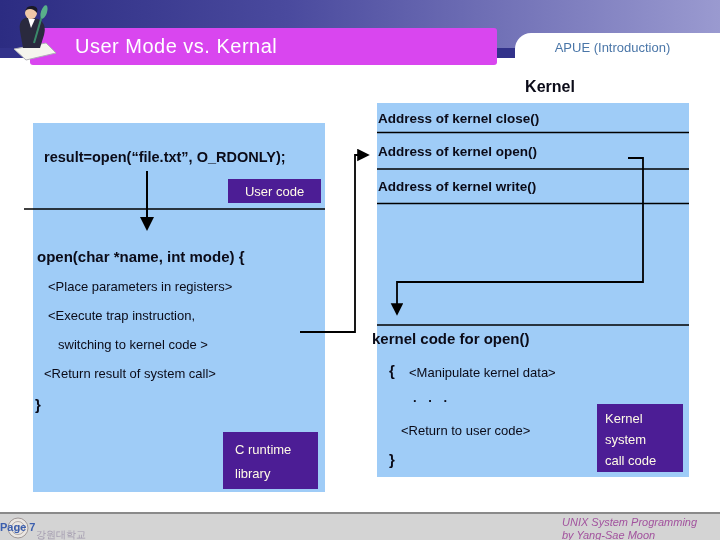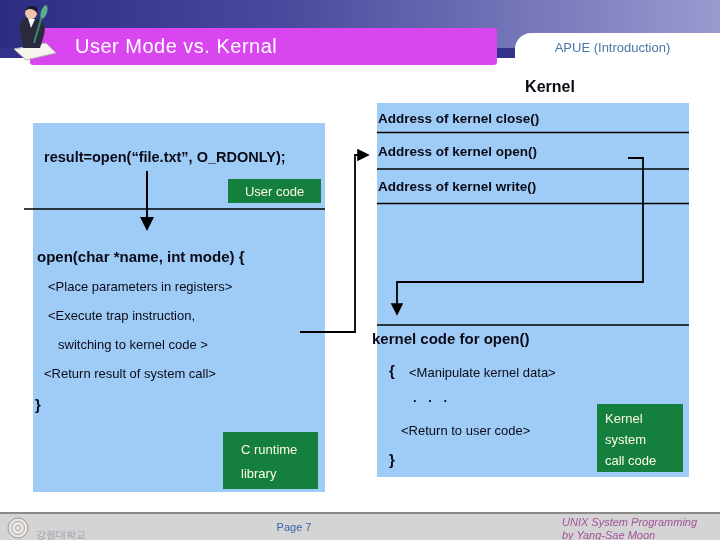--- a/index.html
+++ b/index.html
@@ -42,37 +42,37 @@
   .row0{top:103px;height:30px;}
   .row1{top:133px;height:36px;}
   .row2{top:170px;height:33px;}
   .kcode-title{left:372px;top:330px;font-size:15px;font-weight:700;}
   .obrace{left:389px;top:362px;font-size:15px;font-weight:700;}
   .manip{left:409px;top:365px;}
   .dots{left:413px;top:390px;font-weight:700;letter-spacing:4px;}
   .ret{left:401px;top:423px;}
   .rbrace{left:389px;top:451px;font-size:15px;font-weight:700;}
   
-  .gold{position:absolute;background:#15803d;color:#fffbe6;font-size:13px;z-index:6;}
+  .gold{position:absolute;background:#4c1d95;color:#fffbe6;font-size:13px;z-index:6;}
   .user-code-label{left:228px;top:179px;width:93px;height:24px;
     display:flex;align-items:center;justify-content:center;}
-  .c-runtime-label{left:223px;top:432px;width:95px;height:57px;padding:6px 0 0 18px;
+  .c-runtime-label{left:223px;top:432px;width:95px;height:57px;padding:6px 0 0 12px;
     box-sizing:border-box;line-height:24px;}
   .kernel-syscall-label{left:597px;top:404px;width:86px;height:68px;padding:4px 0 0 8px;
     box-sizing:border-box;line-height:21px;}
   .gold span{display:block;}
   
   .lines{position:absolute;left:0;top:0;z-index:7;pointer-events:none;}
   
   .footer{position:absolute;left:0;top:512px;width:720px;height:28px;
     background:#d4d4d4;border-top:2px solid #8a8a8a;box-sizing:content-box;z-index:8;}
   .seal{position:absolute;left:6px;top:2px;}
   .dept{position:absolute;left:36px;top:16px;font-size:10px;line-height:10px;color:#a29aae;}
-  .page-num{position:absolute;left:0;top:7px;width:588px;text-align:center;
-    font-size:11px;color:#3c5fae;}
+  .page-num{position:absolute;left:0;top:7px;width:588px;text-align:left;
+    font-size:11px;color:#3c5fae;font-weight:bold;}
   .credit{position:absolute;right:8px;top:2px;width:150px;font-size:11px;
     line-height:12.5px;font-style:italic;color:#a2539e;}
 </style>
 </head>
 <body>
 
 <div class="slide">
 
   <div class="header-band"></div>
   <div class="header-strip"></div>

